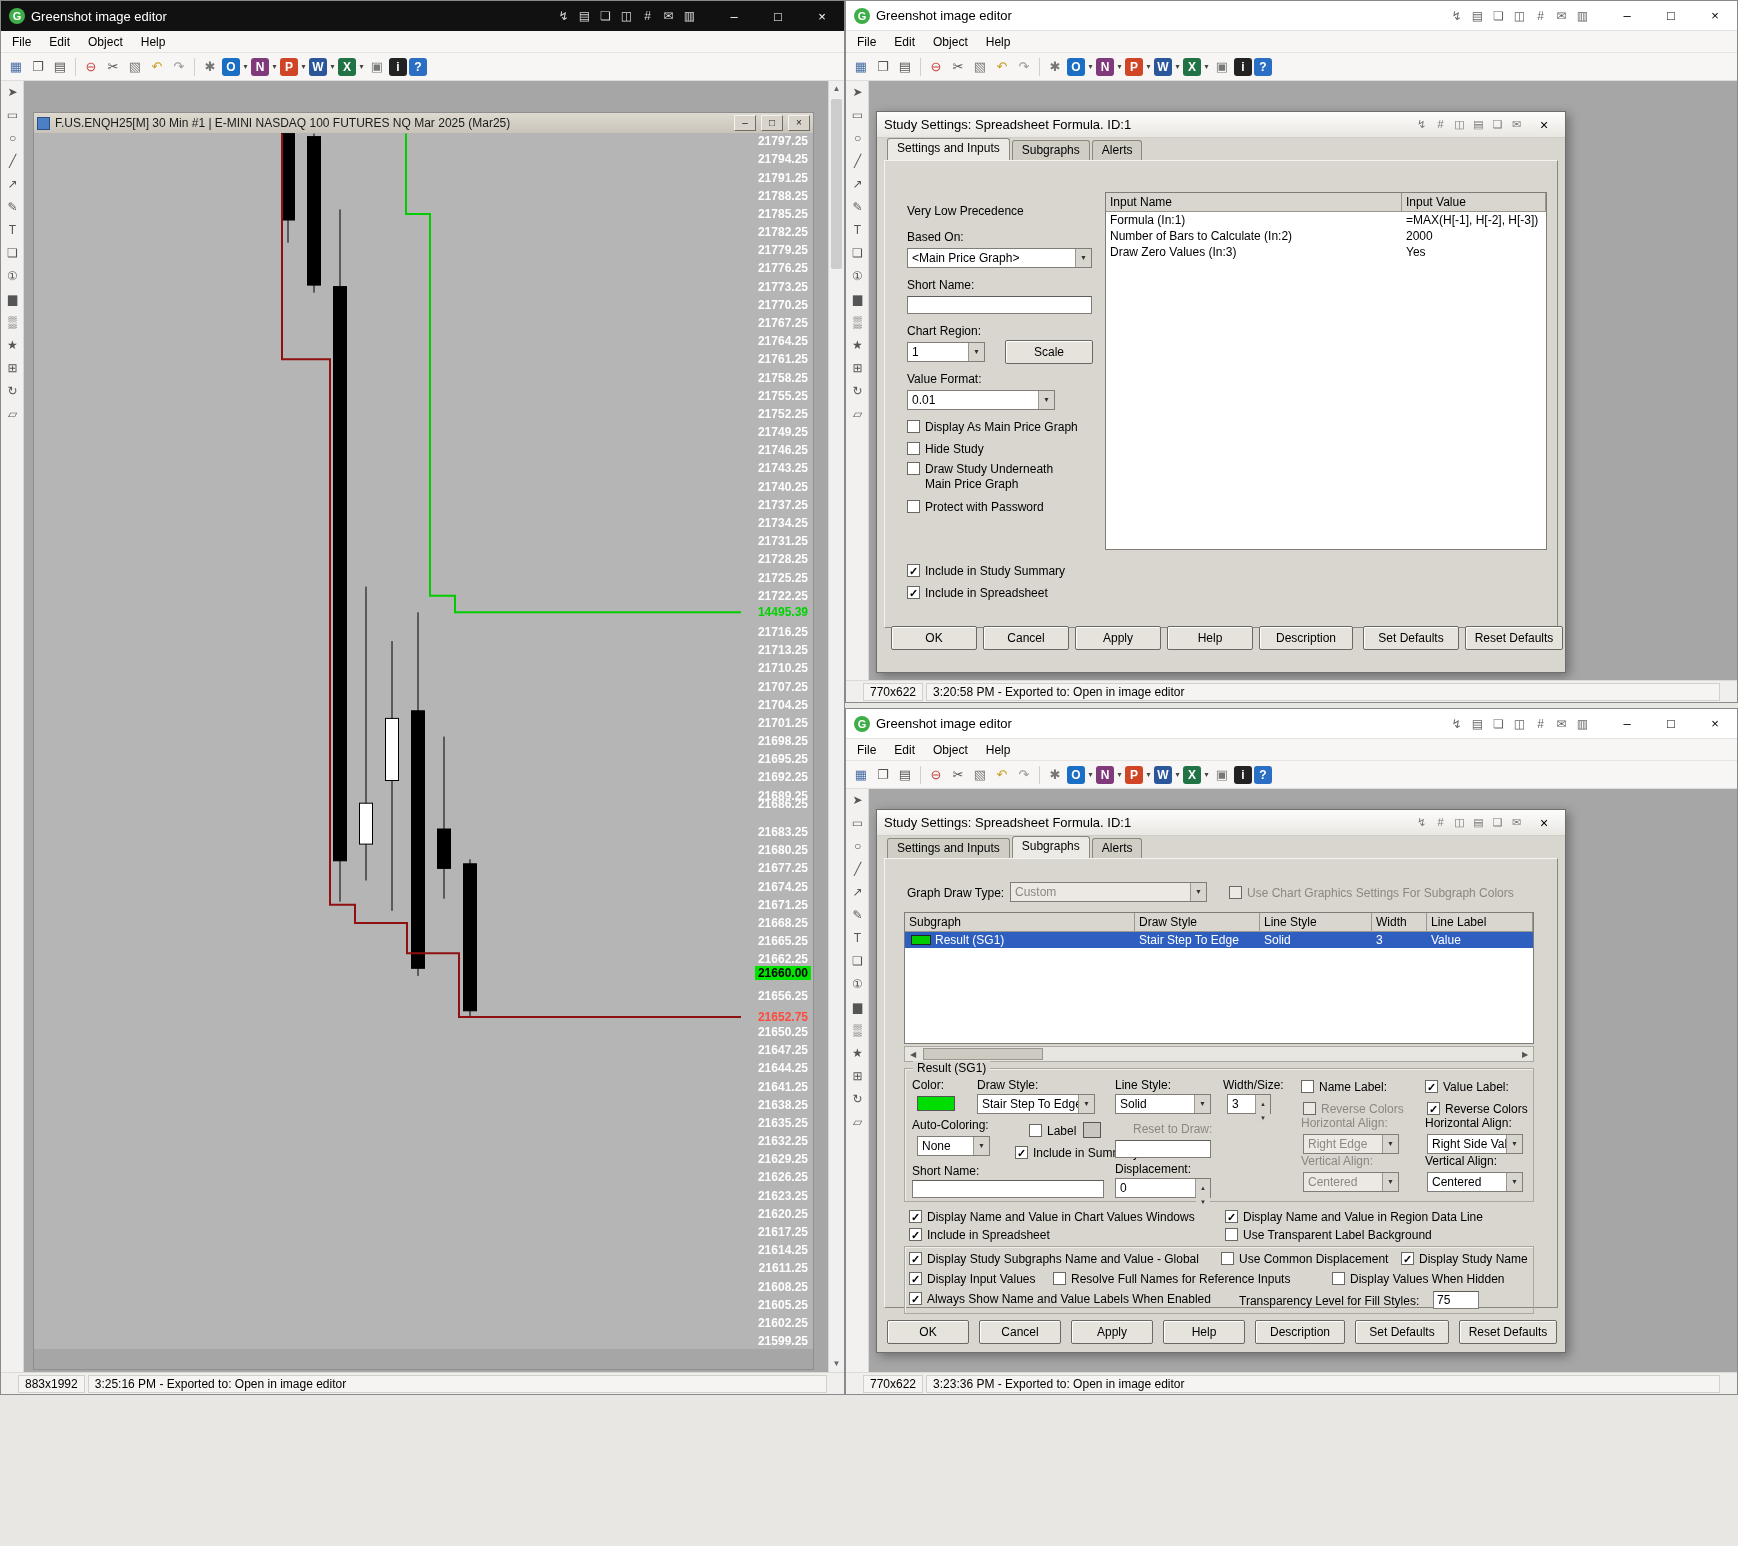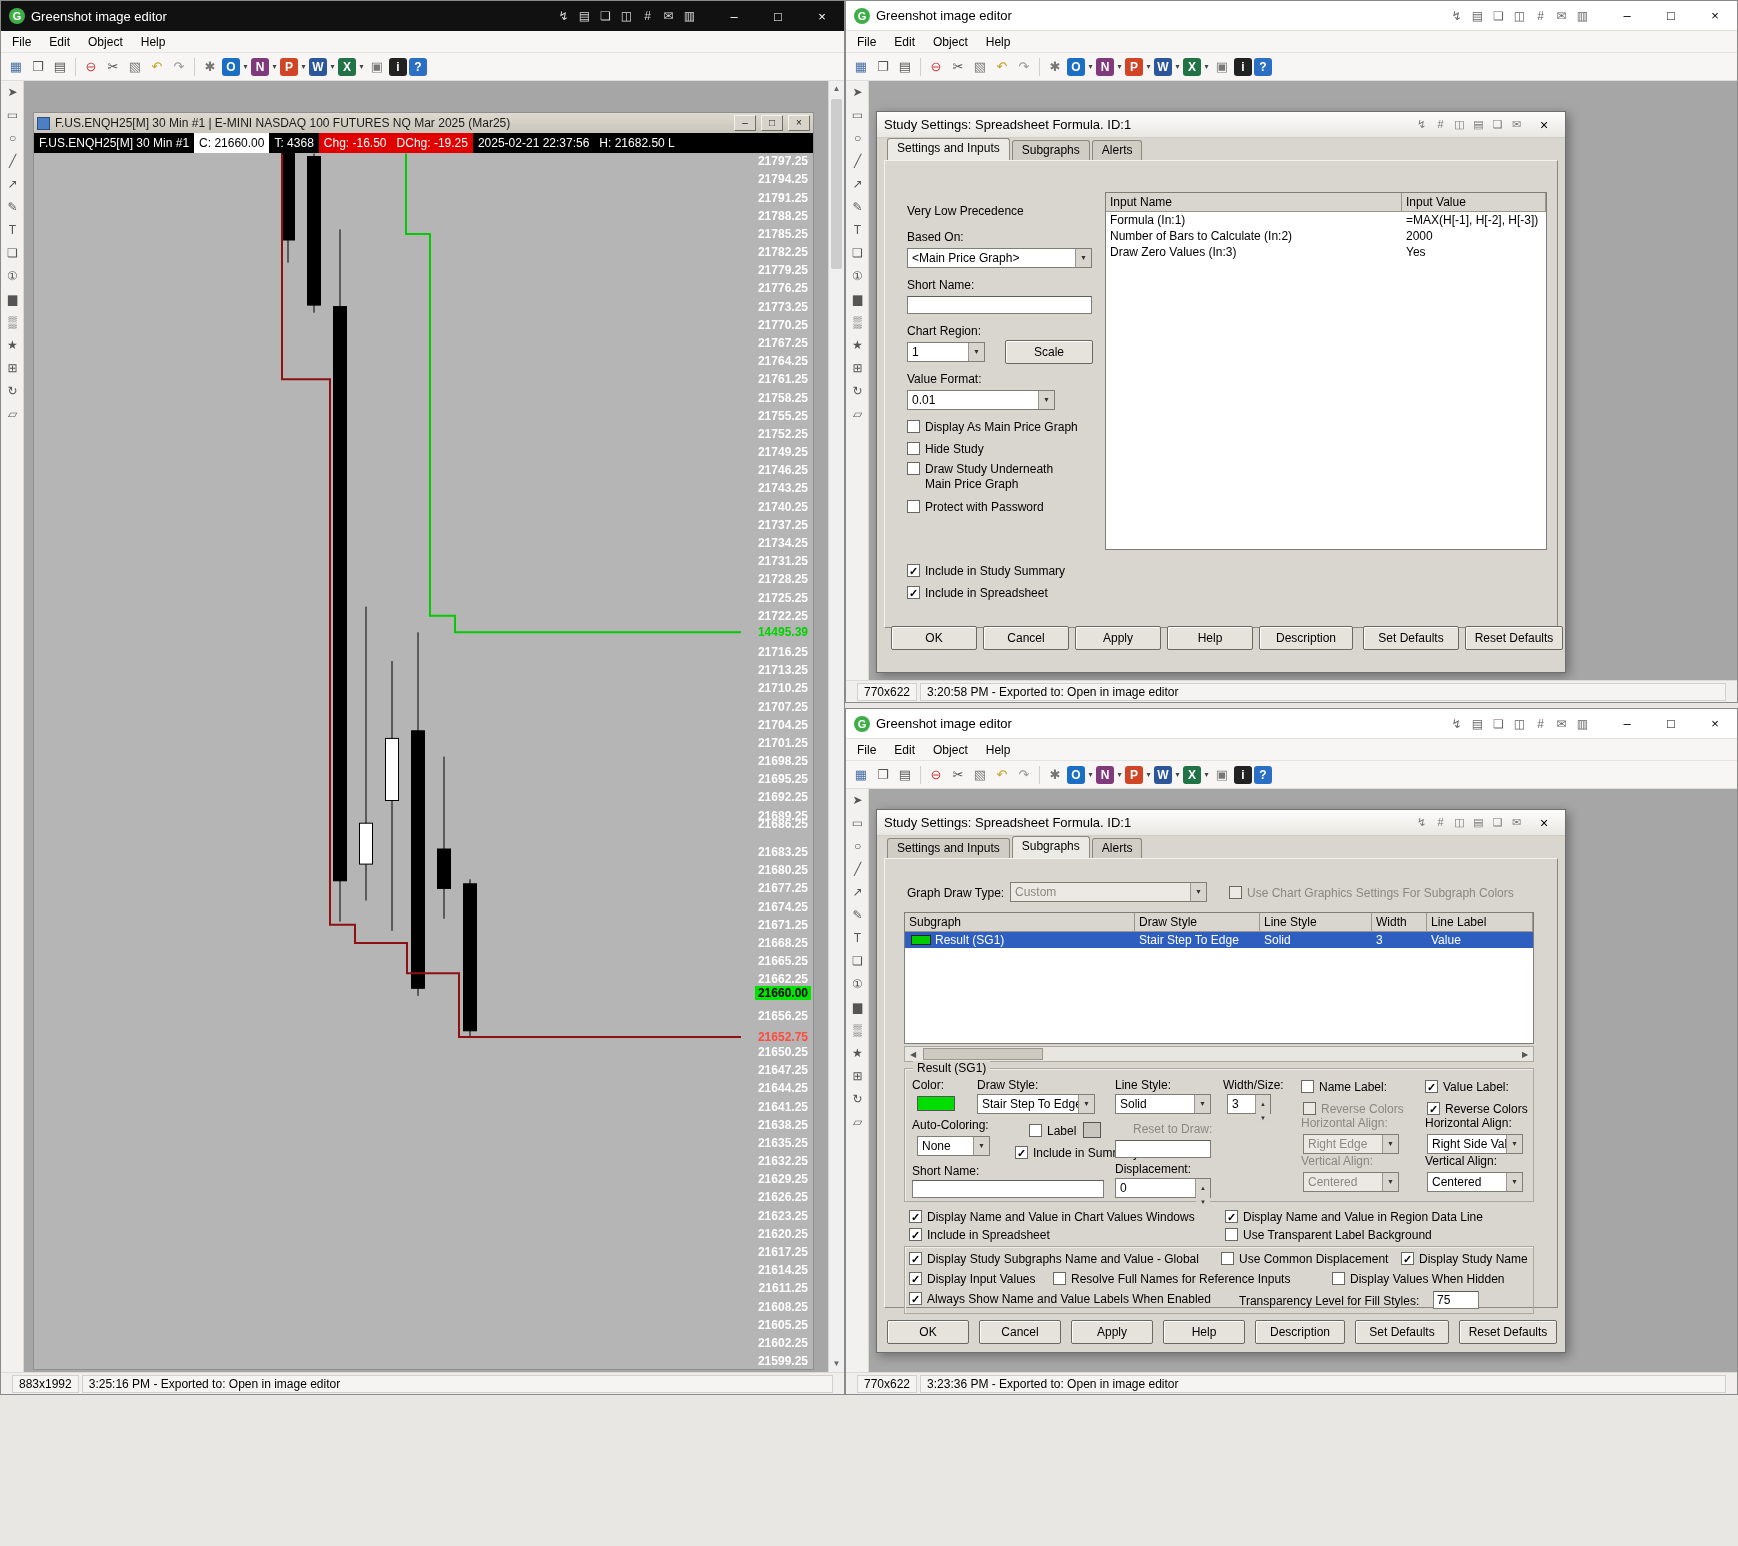--- a/index.html
+++ b/index.html
@@ -28,21 +28,21 @@
   .tbcaret { width:9px; font-size:8px; color:#444; text-align:center; flex:none; }
   .tbsep { width:1px; height:18px; background:#cfcfcf; margin:0 4px; flex:none; }
   .editor-body { position:absolute; left:0; right:0; top:80px; bottom:22px; background:#a6a6a6; }
   .palette { position:absolute; left:0; top:0; bottom:0; width:23px; background:#f2f1ef; border-right:1px solid #d9d8d5; }
   .pitem { width:23px; height:23px; line-height:23px; text-align:center; font-size:12px; color:#555; }
   .vscroll { position:absolute; right:0; top:0; bottom:0; width:16px; background:#f0f0f0; border-left:1px solid #d5d5d5; }
   .sarr { position:absolute; left:0; width:15px; height:16px; text-align:center; font-size:8px; line-height:16px; color:#666; }
   .sarr.up { top:0; } .sarr.dn { bottom:0; }
   .sthumb { position:absolute; left:2px; right:2px; top:18px; height:170px; background:#cdcdcd; border-radius:2px; }
   .statusbar { position:absolute; left:0; right:0; bottom:0; height:22px; background:#f0efed; border-top:1px solid #dcdad6;
-               display:flex; align-items:center; gap:3px; padding:0 11px; font-size:12px; }
+               display:flex; align-items:center; gap:3px; padding:0 17px; font-size:12px; }
   .scell { height:18px; line-height:16px; border:1px solid #d2d0cc; background:#f5f4f2; padding:0 6px; white-space:nowrap; }
   .scell.grow { flex:1; }
 
   
   .chart-shot { position:absolute; left:33px; top:32px; width:779px; height:1256px; box-shadow:0 0 0 1px #8f8f8f; }
   .cw-titlebar { height:20px; background:linear-gradient(#dedacf,#c9c4ba); display:flex; align-items:center;
                  gap:5px; padding:0 3px; font-size:12px; color:#1a1a1a; }
   .cwico { width:13px; height:13px; background:#4d7fc4; border:1px solid #2b4f86; flex:none; }
   .cw-title { flex:1; white-space:nowrap; overflow:hidden; }
   .cwbtn { width:22px; height:16px; background:#d8d4cb; border:1px solid; border-color:#f4f2ee #6f6d66 #6f6d66 #f4f2ee;
@@ -188,30 +188,20 @@
         </div>
 
       <div class="chart-shot">
         <div class="cw-titlebar">
           <span class="cwico"></span>
           <span class="cw-title">F.US.ENQH25[M]  30 Min  #1 | E-MINI NASDAQ 100 FUTURES NQ Mar 2025 (Mar25)</span>
           <span class="cwbtn">–</span>
           <span class="cwbtn">□</span>
           <span class="cwbtn">×</span>
         </div>
-        <div class="cw-infobar">
-
-        <span class="seg">F.US.ENQH25[M]  30 Min  #1</span>
-            <span class="seg wbg">C: 21660.00</span>
-            <span class="seg">T: 4368</span>
-            <span class="seg rbg">Chg: -16.50</span>
-            <span class="seg rbg">DChg: -19.25</span>
-            <span class="seg">2025-02-21 22:37:56</span>
-            <span class="seg">H: 21682.50 L</span>
-          </div>
         <div class="cw-chart">
           <svg id="chart-svg" width="708" height="1216">
               <line x1="254" x2="254" y1="0.6" y2="109.7" stroke="#000"></line>
               <rect x="247.5" y="0.6" width="13" height="86.4" fill="#000000" stroke="#000"></rect>
               <line x1="280" x2="280" y1="0.6" y2="159.7" stroke="#000"></line>
               <rect x="273.5" y="3.6" width="13" height="148.5" fill="#000000" stroke="#000"></rect>
               <line x1="306" x2="306" y1="76.4" y2="768.7" stroke="#000"></line>
               <rect x="299.5" y="153.6" width="13" height="574.2" fill="#000000" stroke="#000"></rect>
               <line x1="332" x2="332" y1="453.6" y2="747.5" stroke="#000"></line>
               <rect x="325.5" y="670.2" width="13" height="40.9" fill="#ffffff" stroke="#000"></rect>

